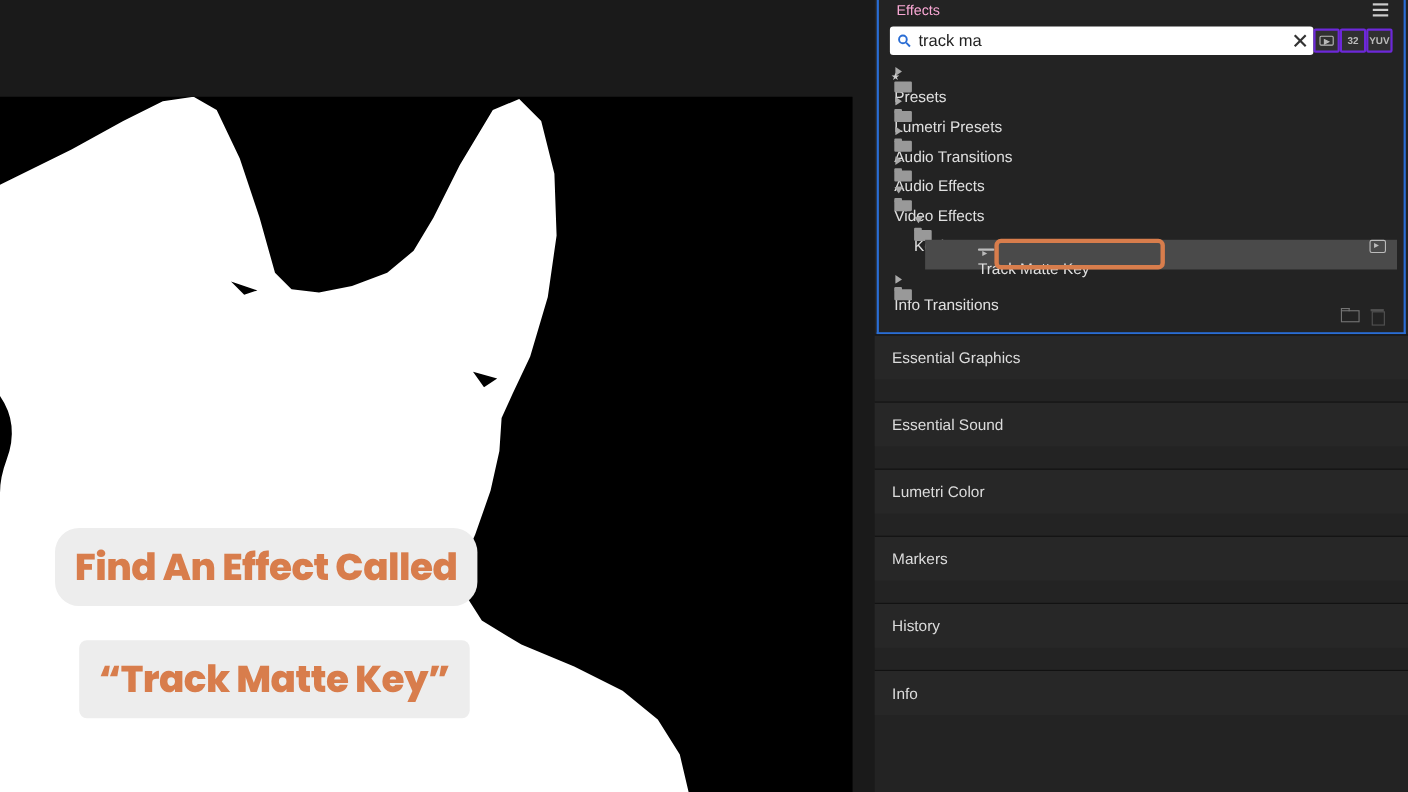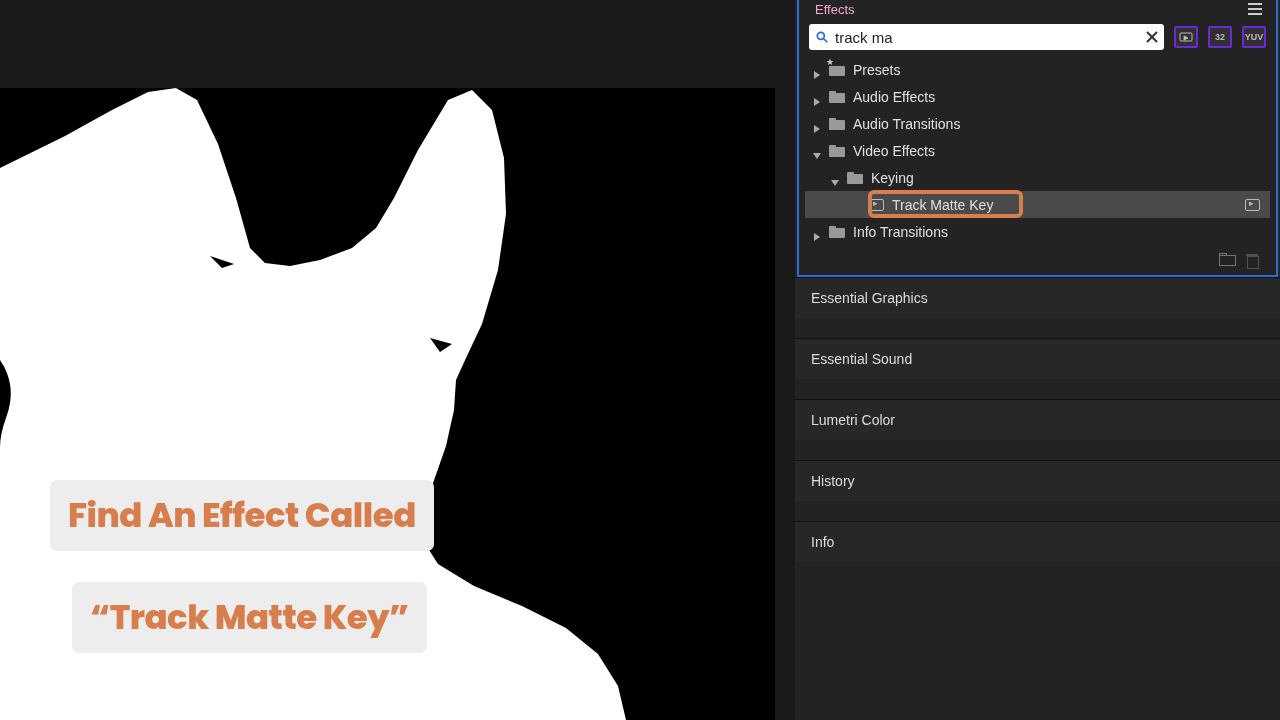--- a/index.html
+++ b/index.html
@@ -2,57 +2,57 @@
 <html><head>
 <meta charset="utf-8">
 <style>
   * { box-sizing: border-box; margin: 0; padding: 0; }
   html, body { width: 1280px; height: 720px; overflow: hidden; background: #1a1a1a; font-family: "Segoe UI", Arial, sans-serif; color: #ccc; }
   .app { display: flex; width: 1280px; height: 720px; }
   .viewer { position: relative; width: 795px; height: 720px; background: #1a1a1a; }
   .canvas { position: absolute; left: 0; top: 88px; width: 775px; height: 632px; background: #000; overflow: hidden; }
   .canvas svg { display: block; }
   .caption { position: absolute; background: #ededed; color: #d87d4c; font-weight: 800; padding: 10px 18px; border-radius: 7px; font-size: 34px; letter-spacing: -0.5px; font-family: "Poppins", "Segoe UI", Arial, sans-serif; }
-  .cap1 { left: 50px; top: 480px; }
+  .cap1 { left: 50px; top: 480px; border-radius: 22px; }
   .cap2 { left: 50px; top: 582px; margin-left: 22px; }
 
   .side { width: 485px; height: 720px; background: #232323; display: flex; flex-direction: column; }
   .panel-effects { border: 2px solid #2a6dd4; border-top: none; padding: 0 6px 6px 6px; margin: 0 2px; }
   .panel-header { display: flex; align-items: center; height: 22px; padding: 0 8px 4px 10px; }
   .panel-title { font-size: 13px; color: #f9a8d4; flex: 1; }
   .hamburger { width: 16px; display: flex; flex-direction: column; gap: 3px; align-items: flex-end; cursor: pointer; }
   .hamburger span { width: 14px; height: 2px; background: #ccc; }
 
-  .search-row { display: flex; align-items: center; gap: 10px; padding: 2px 4px 6px 4px; }
+  .search-row { display: flex; align-items: center; padding: 2px 4px 6px 4px; }
   .search-box { display: flex; align-items: center; background: #fff; border-radius: 3px; height: 26px; flex: 1; padding: 0 6px; gap: 6px; }
   .search-box input { flex: 1; border: none; outline: none; font-size: 15px; color: #222; background: transparent; }
   .toggle-btn { width: 24px; height: 22px; background: #303030; border: 2px solid #6d28d9; display: flex; align-items: center; justify-content: center; font-size: 9px; color: #bbb; cursor: pointer; border-radius: 2px; font-weight: 600; }
 
   .tree { font-size: 14px; padding-bottom: 2px; }
-  .tree-row { display: flex; align-items: center; height: 27px; gap: 8px; padding-left: 8px; cursor: pointer; position: relative; }
+  .tree-row { display: flex; height: 27px; gap: 8px; padding-left: 8px; cursor: pointer; position: relative; flex-direction: column; }
   .chev { width: 8px; height: 8px; display: inline-block; }
   .chev svg { width: 8px; height: 8px; fill: #aaa; }
   .folder-icon { width: 16px; height: 12px; display: inline-block; position: relative; }
   .folder-icon::before { content:""; position:absolute; left:0; top:2px; width:16px; height:10px; background:#999; border-radius:1px; }
   .folder-icon::after { content:""; position:absolute; left:0; top:0; width:7px; height:3px; background:#999; border-radius:1px 1px 0 0; }
   .preset-icon { width: 16px; height: 12px; position: relative; }
   .preset-icon::before { content:""; position:absolute; left:0; top:2px; width:16px; height:10px; background:#999; border-radius:1px; }
   .preset-icon::after { content:"★"; position:absolute; left:-3px; top:-7px; font-size:9px; color:#ccc; }
   .tree-label { color: #e0e0e0; }
   .indent1 { padding-left: 26px; }
   .indent2 { padding-left: 48px; }
   .selected { background: #4a4a4a !important; }
   .effect-icon { width: 15px; height: 12px; border: 1px solid #bbb; border-radius: 2px; position: relative; }
   .effect-icon::after { content:"▸"; position:absolute; left:3px; top:-2px; font-size:9px; color:#bbb; }
   .accel-badge { position: absolute; right: 10px; width: 15px; height: 12px; border: 1px solid #bbb; border-radius: 2px; }
   .accel-badge::after { content:"▸"; position:absolute; left:3px; top:-2px; font-size:9px; color:#bbb; }
 
   .highlight-box { position: absolute; border: 4px solid #d87d4c; border-radius: 6px; pointer-events: none; }
   .hl-effect { left: 63px; top: 0px; width: 155px; height: 28px; transform: translateY(-1px); }
-  .sel-wrapper { position: relative; }
+  .sel-wrapper { position: relative; margin-left: 36px; }
 
   .footer-icons { display: flex; justify-content: flex-end; gap: 12px; padding: 6px 12px 2px; }
   .footer-folder { width: 15px; height: 11px; position: relative; opacity: 0.6; cursor: pointer; }
   .footer-folder::before { content:""; position:absolute; width:15px; height:9px; top:2px; border:1px solid #aaa; }
   .footer-folder::after { content:""; position:absolute; width:6px; height:2px; top:0; left:0; border:1px solid #aaa; border-bottom:none; }
   .trash { width: 12px; height: 14px; position: relative; opacity: 0.35; }
   .trash::before { content:""; position:absolute; width:10px; height:11px; top:3px; left:1px; border:1px solid #aaa; }
   .trash::after { content:""; position:absolute; width:12px; height:2px; top:1px; background:#aaa; }
 
   .sub-panels { display: flex; flex-direction: column; gap: 20px; }
@@ -161,28 +161,35 @@
                 <polygon points="1,0 7,4 1,8"></polygon>
               </svg></span>
           <span class="preset-icon"></span>
           <span class="tree-label">Presets</span>
         </div>
         <div class="tree-row">
           <span class="chev"><svg viewBox="0 0 8 8">
                 <polygon points="1,0 7,4 1,8"></polygon>
               </svg></span>
           <span class="folder-icon"></span>
+          <span class="tree-label">Lumetri Presets</span>
+        </div>
+        <div class="tree-row">
+          <span class="chev"><svg viewBox="0 0 8 8">
+                <polygon points="1,0 7,4 1,8"></polygon>
+              </svg></span>
+          <span class="folder-icon"></span>
+          <span class="tree-label">Audio Transitions</span>
+        </div>
+        <div class="tree-row">
+          <span class="chev"><svg viewBox="0 0 8 8">
+                <polygon points="1,0 7,4 1,8"></polygon>
+              </svg></span>
+          <span class="folder-icon"></span>
           <span class="tree-label">Audio Effects</span>
-        </div>
-        <div class="tree-row">
-          <span class="chev"><svg viewBox="0 0 8 8">
-                <polygon points="1,0 7,4 1,8"></polygon>
-              </svg></span>
-          <span class="folder-icon"></span>
-          <span class="tree-label">Audio Transitions</span>
         </div>
         <div class="tree-row">
           <span class="chev"><svg viewBox="0 0 8 8">
                 <polygon points="0,1 8,1 4,7"></polygon>
               </svg></span>
           <span class="folder-icon"></span>
           <span class="tree-label">Video Effects</span>
         </div>
         <div class="tree-row indent1">
           <span class="chev"><svg viewBox="0 0 8 8">
@@ -212,17 +219,18 @@
       <div class="footer-icons">
         <div class="footer-folder"></div>
         <div class="trash"></div>
       </div>
     </div>
 
     <div class="sub-panels">
       <div class="sub-panel">Essential Graphics</div>
       <div class="sub-panel">Essential Sound</div>
       <div class="sub-panel">Lumetri Color</div>
+      <div class="sub-panel">Markers</div>
       <div class="sub-panel">History</div>
       <div class="sub-panel">Info</div>
     </div>
   </div>
 </div>
 
 </body></html>

